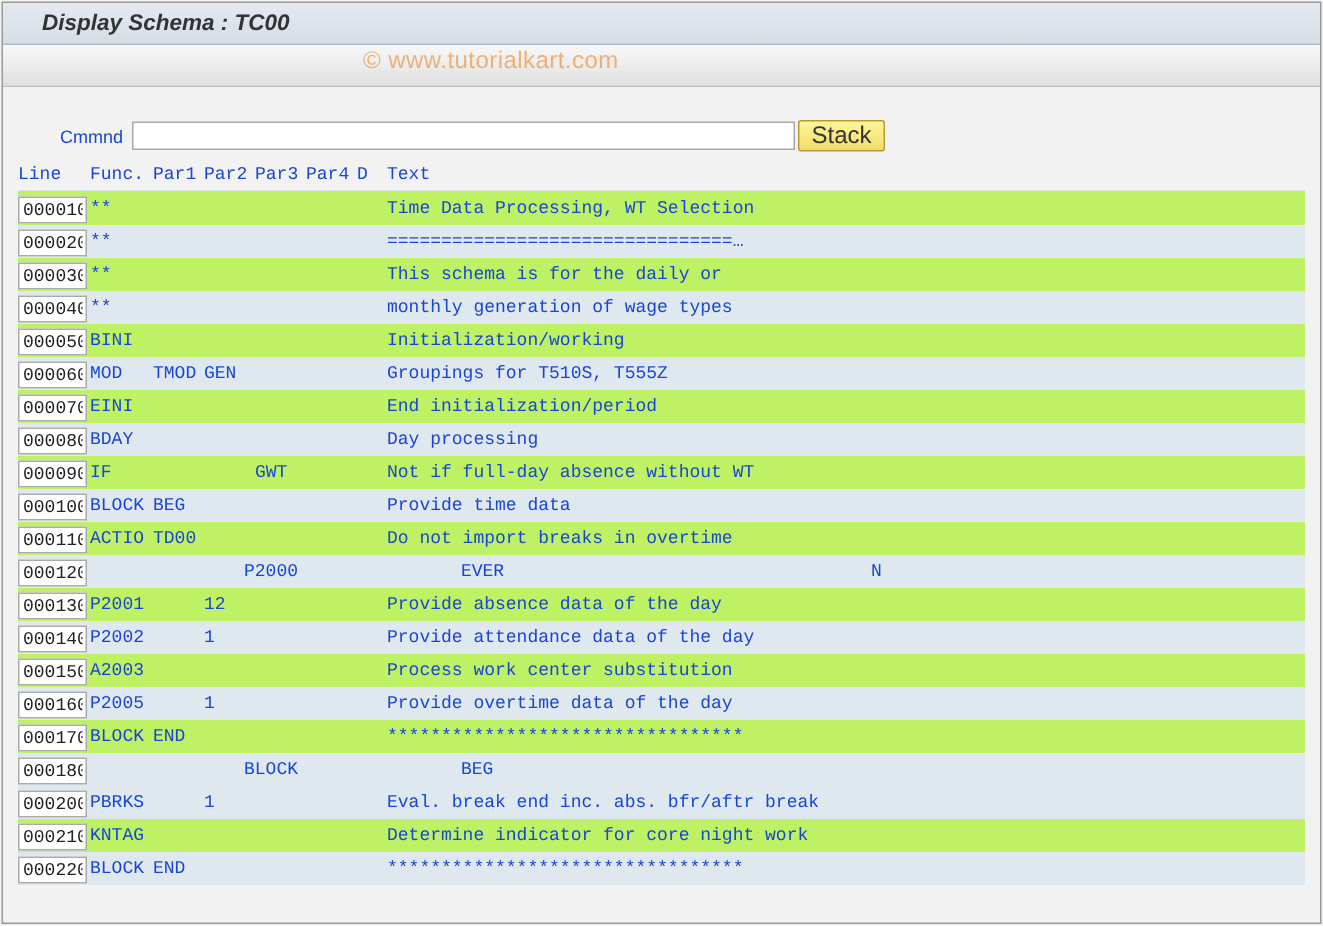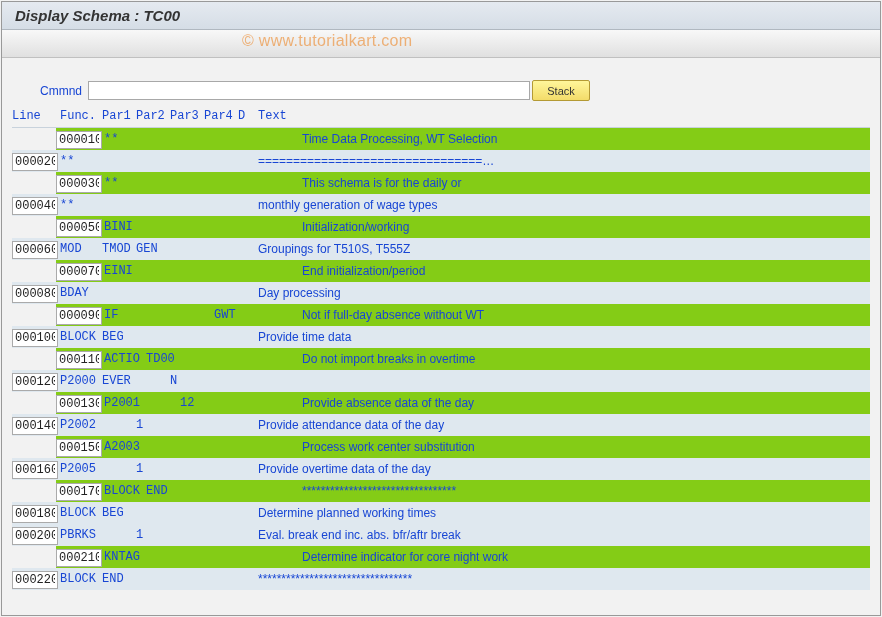--- a/index.html
+++ b/index.html
@@ -15,21 +15,21 @@
       border: 1px solid #999;
       width: 880px;
       height: 615px;
       margin: 1px;
       background: #f2f2f2;
       position: relative;
     }
     .title-bar {
       background: linear-gradient(#e5eaf0, #d5dde6);
       border-bottom: 1px solid #b0b8c0;
-      padding: 5px 13px;
+      padding: 5px 26px;
       font-size: 15px;
       font-weight: bold;
       font-style: italic;
       color: #333;
     }
     .toolbar-strip {
       height: 28px;
       background: linear-gradient(#f8f8f8, #e0e0e0);
       border-bottom: 1px solid #c0c0c0;
       position: relative;
@@ -64,44 +64,44 @@
       height: 19px;
       border: 1px solid #a8a8a8;
       background: #fff;
       font-size: 12px;
       padding: 0 3px;
     }
     .stack-btn {
       margin-left: 2px;
       height: 21px;
       width: 58px;
-      font-size: 11px;
+      font-size: 16px;
       background: linear-gradient(#fff69a, #f3dc6a);
       border: 1px solid #b49a34;
       border-radius: 2px;
       cursor: pointer;
       color: #333;
     }
     .grid {
       font-size: 12px;
       color: #1846d4;
     }
     .hdr-row, .data-row {
       display: flex;
       align-items: center;
       height: 22px;
       line-height: 22px;
     }
-    .row-even { background: #84cc16; margin-left: 44px; }
-    .row-odd  { background: #dfe8ef; }
+    .row-even { background: #bef264; }
+    .row-odd  { background: #dfe8ef; justify-content: space-between; }
     .col-line { width: 48px; flex-shrink:0; }
     .col-func { width: 42px; flex-shrink:0; font-family: "Courier New", monospace; }
     .col-par { width: 34px; flex-shrink:0; font-family: "Courier New", monospace; }
     .col-d { width: 16px; flex-shrink:0; font-family: "Courier New", monospace; }
-    .col-text { flex: 1; padding-left: 4px; font-family: Liberation Sans, sans-serif; }
+    .col-text { flex: 1; padding-left: 4px; font-family: Liberation Mono, monospace; }
     .hdr-row .col-line,
     .hdr-row .col-func,
     .hdr-row .col-par,
     .hdr-row .col-d,
     .hdr-row .col-text { font-family: "Courier New", monospace; }
     .line-box {
       width: 46px;
       height: 18px;
       border: 1px solid #aaa;
       background: #fff;
@@ -322,21 +322,20 @@
             <span class="col-text">*********************************</span>
           </div>
           <div class="data-row row-odd">
             <span class="col-line"><input class="line-box" readonly="" value="000180" style=""></span>
             <span class="col-func">BLOCK</span>
             <span class="col-par">BEG</span>
             <span class="col-par"></span>
             <span class="col-par"></span>
             <span class="col-par"></span>
             <span class="col-d"></span>
-            <span class="col-text">Determine planned working times</span>
           </div>
           <div class="data-row row-odd">
             <span class="col-line"><input class="line-box" readonly="" value="000200" style=""></span>
             <span class="col-func">PBRKS</span>
             <span class="col-par"></span>
             <span class="col-par">1</span>
             <span class="col-par"></span>
             <span class="col-par"></span>
             <span class="col-d"></span>
             <span class="col-text">Eval. break end inc. abs. bfr/aftr break</span>

